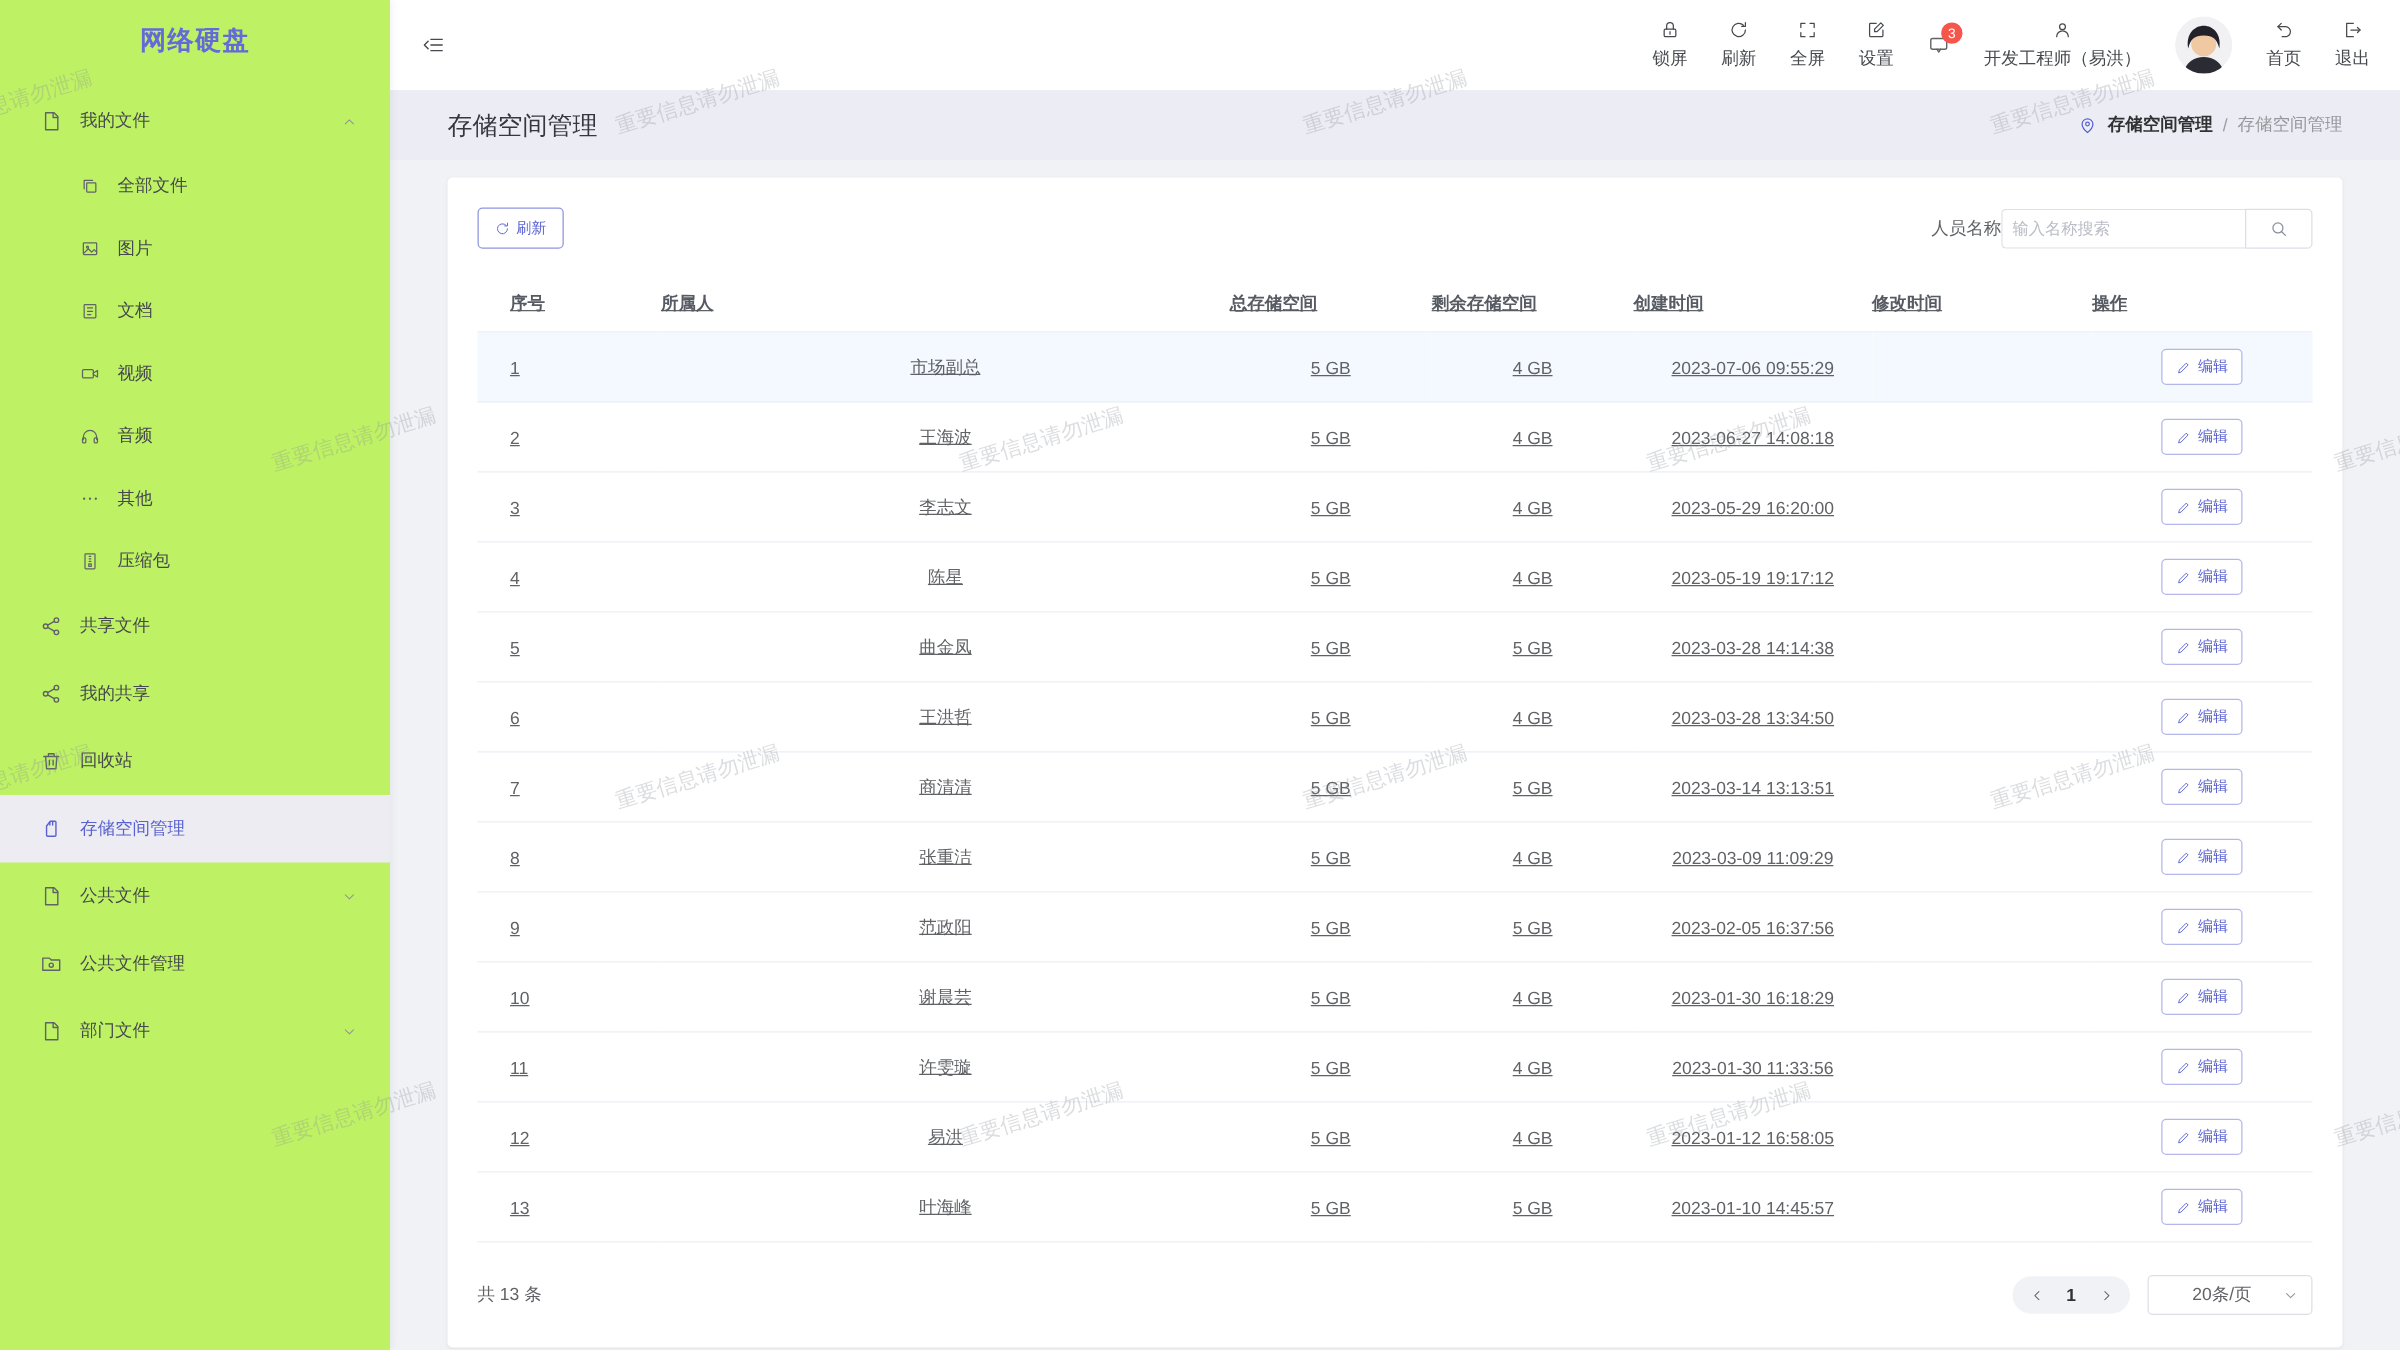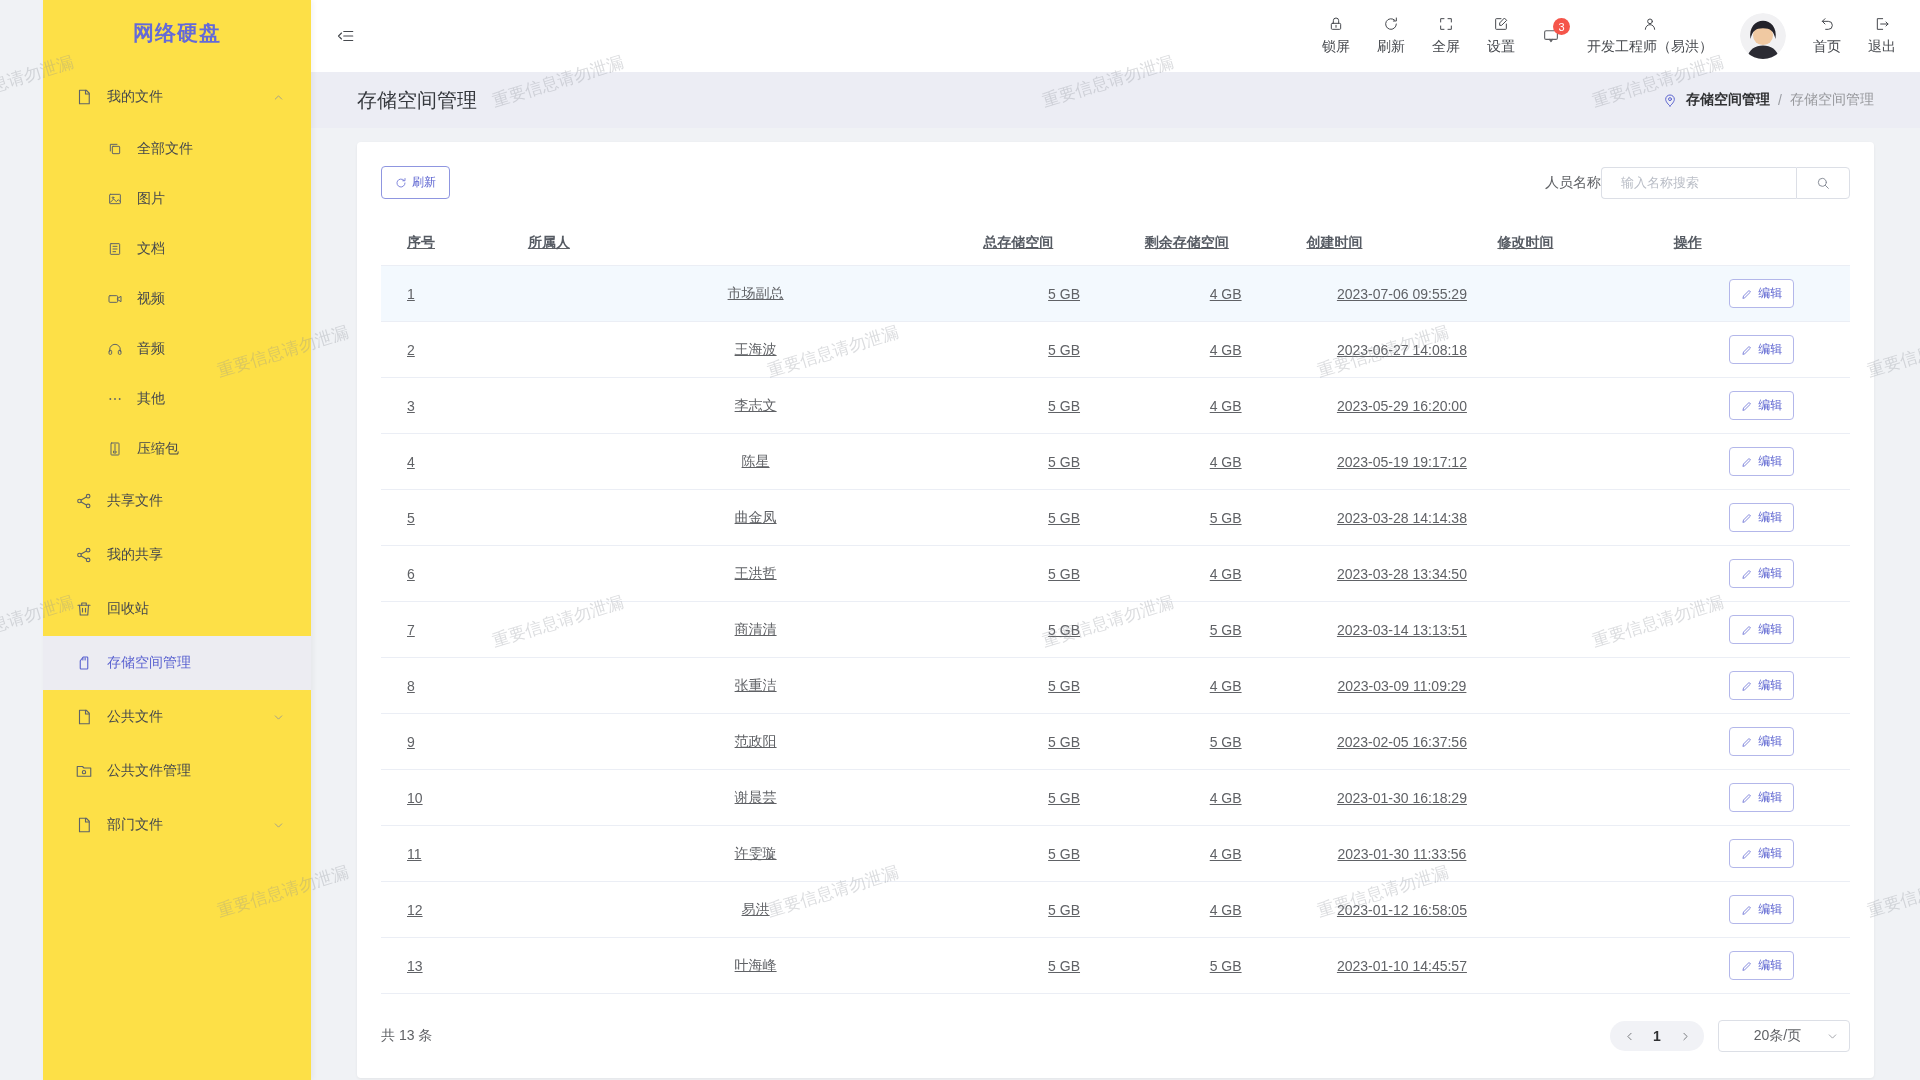--- a/index.html
+++ b/index.html
@@ -4,22 +4,22 @@
 <style>
   * { margin:0; padding:0; box-sizing:border-box; }
   html,body { width:1920px; height:1080px; overflow:hidden; }
   body {
     font-family: "Liberation Sans", "DejaVu Sans", sans-serif;
     font-size:14px; color:#606266; background:#f0f2f5; position:relative;
   }
   .app { display:flex; width:100%; height:100%; }
 
   
-  .sidebar { width:268px; height:100%; background:#fde047; flex-shrink:0;
-             box-shadow:2px 0 6px rgba(0,0,0,.05); z-index:5;margin-left:43px; }
+  .sidebar { width:312px; height:100%; background:#bef264; flex-shrink:0;
+             box-shadow:2px 0 6px rgba(0,0,0,.05); z-index:5; }
   .logo { height:66px; line-height:66px; text-align:center; font-size:21px;
           font-weight:bold; color:#646ad8; letter-spacing:1px; }
   .menu { padding-top:4px; }
   .mi { display:flex; align-items:center; height:54px; padding-left:32px;
         color:#45484d; cursor:pointer; font-size:14px; }
   .mi .ic { margin-right:14px; color:#5f6368; flex-shrink:0; }
   .mi.child { height:50px; padding-left:64px; }
   .mi .chev { margin-left:auto; margin-right:26px; color:#909399; }
   .mi.active { background:#ececf2; color:#5a62d0; }
   .mi.active .ic { color:#5a62d0; }
@@ -61,21 +61,21 @@
   .card-pad { padding:0 24px; }
 
   .card-top { display:flex; align-items:center; }
   .btn-refresh { display:inline-flex; align-items:center; gap:5px; background:#fff;
                  border:1px solid #8f96e0; color:#5a62d0; border-radius:4px;
                  padding:7px 13px; font-size:12px; cursor:pointer;
                  font-family:inherit; }
   .search-group { margin-left:auto; display:flex; align-items:center; }
   .search-label { margin-right:0; color:#606266; }
   .search-input { width:195px; height:32px; border:1px solid #dcdfe6;
-                  border-right:none; border-radius:4px 0 0 4px; padding:0 19px;
+                  border-right:none; border-radius:4px 0 0 4px; padding:0 8px;
                   font-size:13px; color:#6d28d9; outline:none; font-family:Liberation Sans, sans-serif; }
   .search-input::placeholder { color:#b9bdc6; }
   .search-btn { width:54px; height:32px; border:1px solid #dcdfe6;
                 border-radius:0 4px 4px 0; background:#fff; cursor:pointer;
                 display:flex; align-items:center; justify-content:center; color:#8a8f99; }
 
   table { width:100%; border-collapse:collapse; table-layout:fixed; margin-top:22px;text-decoration:underline; }
   th { font-weight:bold; color:#565b63; font-size:14px; padding:13px 0;
        border-bottom:1px solid #ebeef5; text-align:left; }
   td { color:#606266; font-size:14px; padding:13px 0; text-align:center;

